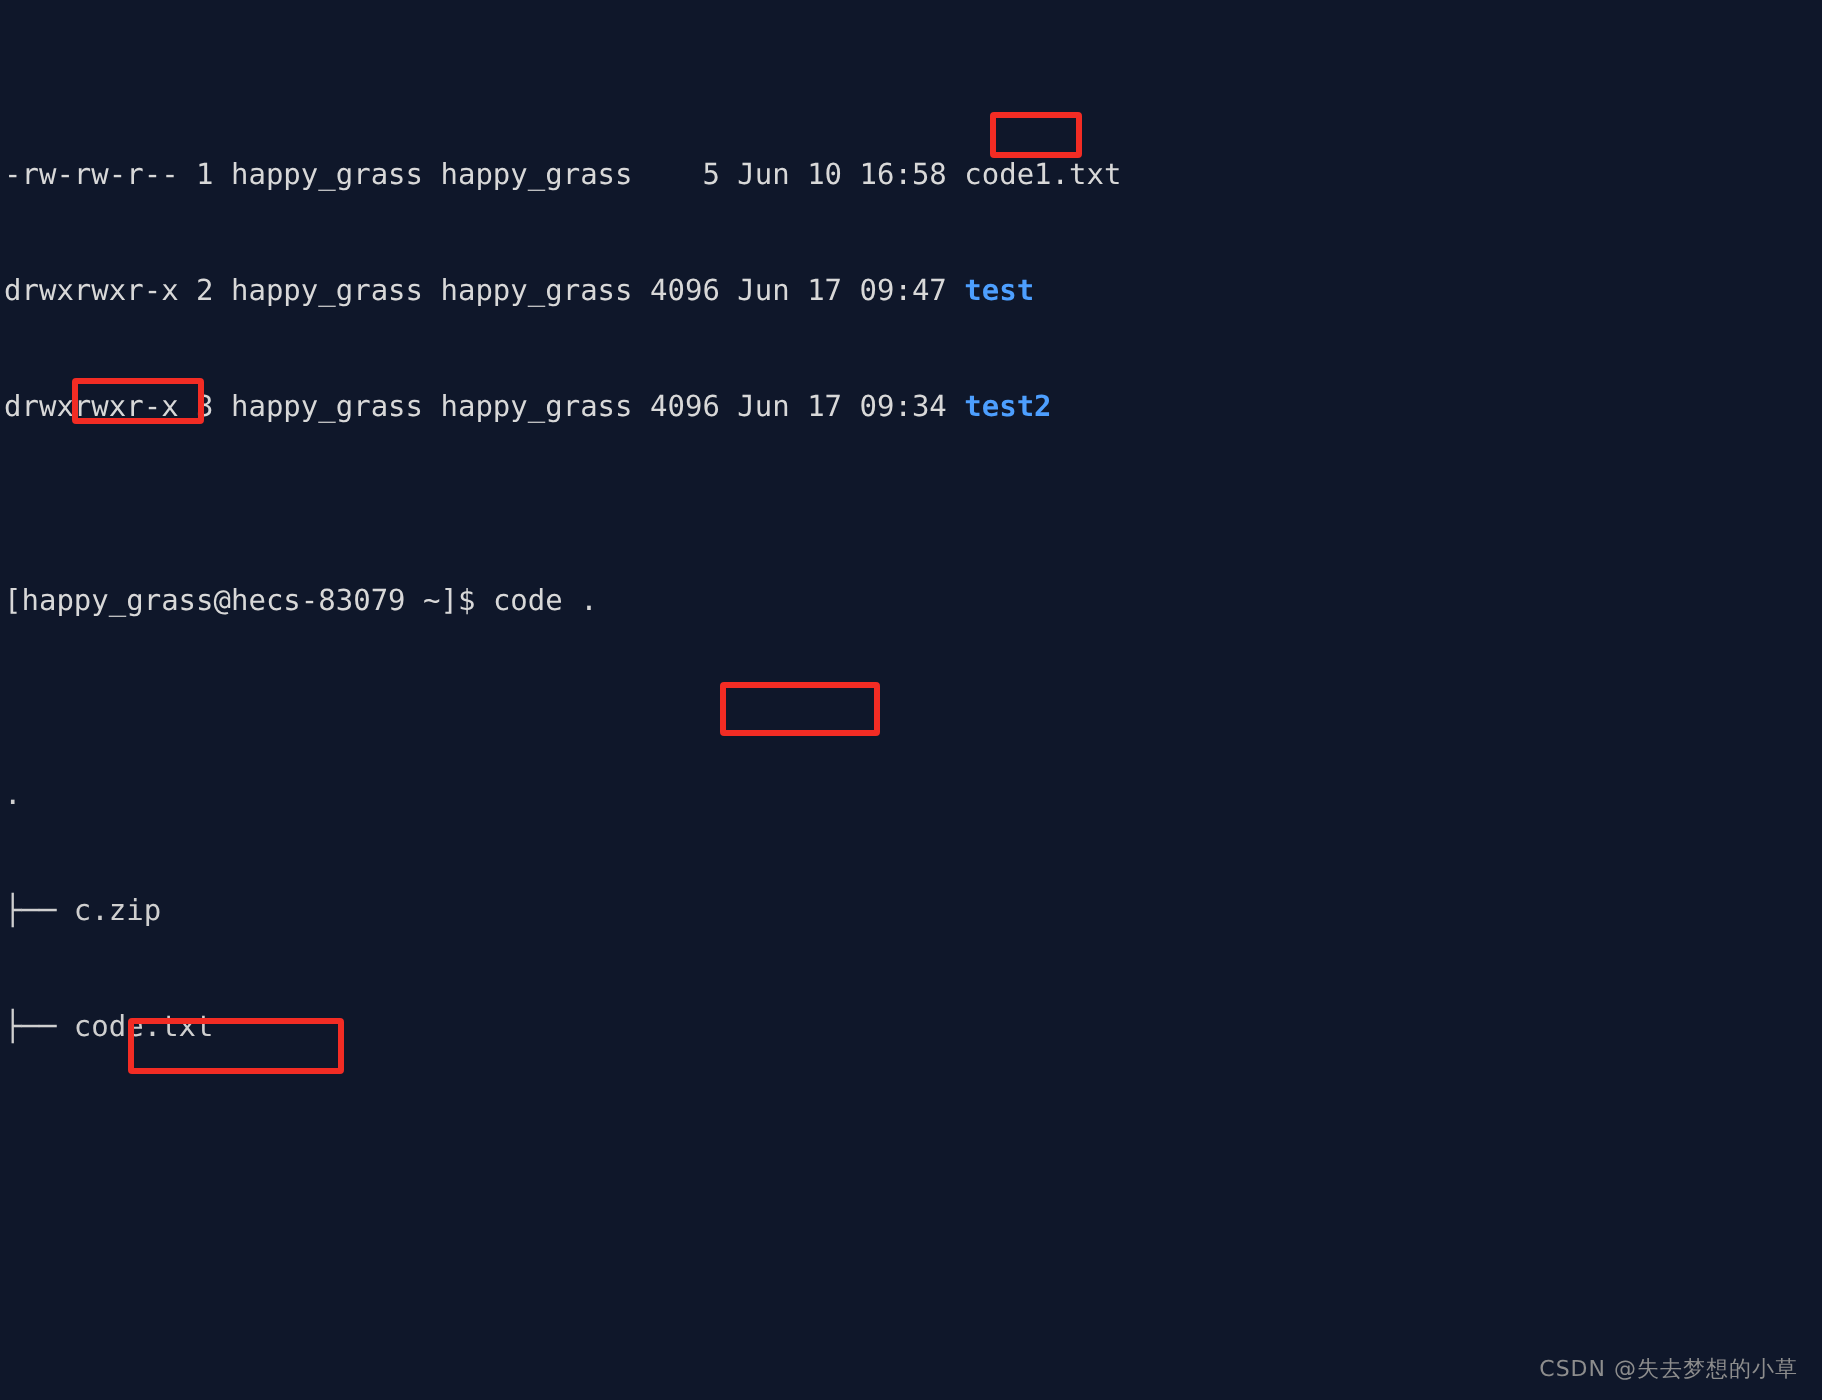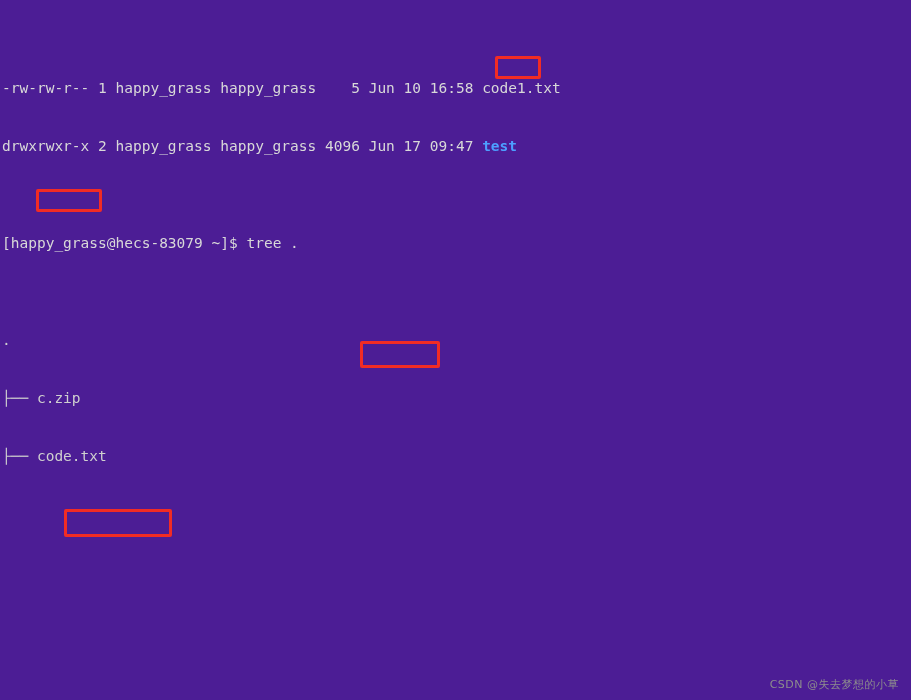--- a/index.html
+++ b/index.html
@@ -8,21 +8,21 @@
     width: 911px;
     height: 700px;
     background: #000000;
     overflow: hidden;
   }
 
   #terminal {
     position: relative;
     width: 911px;
     height: 700px;
-    background: #4c1d95;
+    background: #0f172a;
     font-family: "DejaVu Sans Mono", "Liberation Mono", monospace;
     font-size: 14.5px;
     line-height: 19.35px;
     color: #d8d8d8;
     padding: 2px 0 0 2px;
     letter-spacing: 0px;
     white-space: pre;
   }
 
   .line {
@@ -59,23 +59,24 @@
   }
 </style>
 </head>
 <body>
 
 <div id="terminal">
 
   
   <div class="line"><span class="c-default">-rw-rw-r-- 1 happy_grass happy_grass    5 Jun 10 16:58 </span><span class="c-default">code1.txt</span></div>
   <div class="line"><span class="c-default">drwxrwxr-x 2 happy_grass happy_grass 4096 Jun 17 09:47 </span><span class="c-dir">test</span></div>
+  <div class="line"><span class="c-default">drwxrwxr-x 3 happy_grass happy_grass 4096 Jun 17 09:34 </span><span class="c-dir">test2</span></div>
 
   
-  <div class="line"><span class="c-prompt">[happy_grass@hecs-83079 ~]$ </span><span class="c-default">tree .</span></div>
+  <div class="line"><span class="c-prompt">[happy_grass@hecs-83079 ~]$ </span><span class="c-default">code .</span></div>
 
   
   <div class="line c-tree">.</div>
   <div class="line c-tree">├── c.zip</div>
   <div class="line c-tree">├── code.txt</div>
   
   
   
   
   

